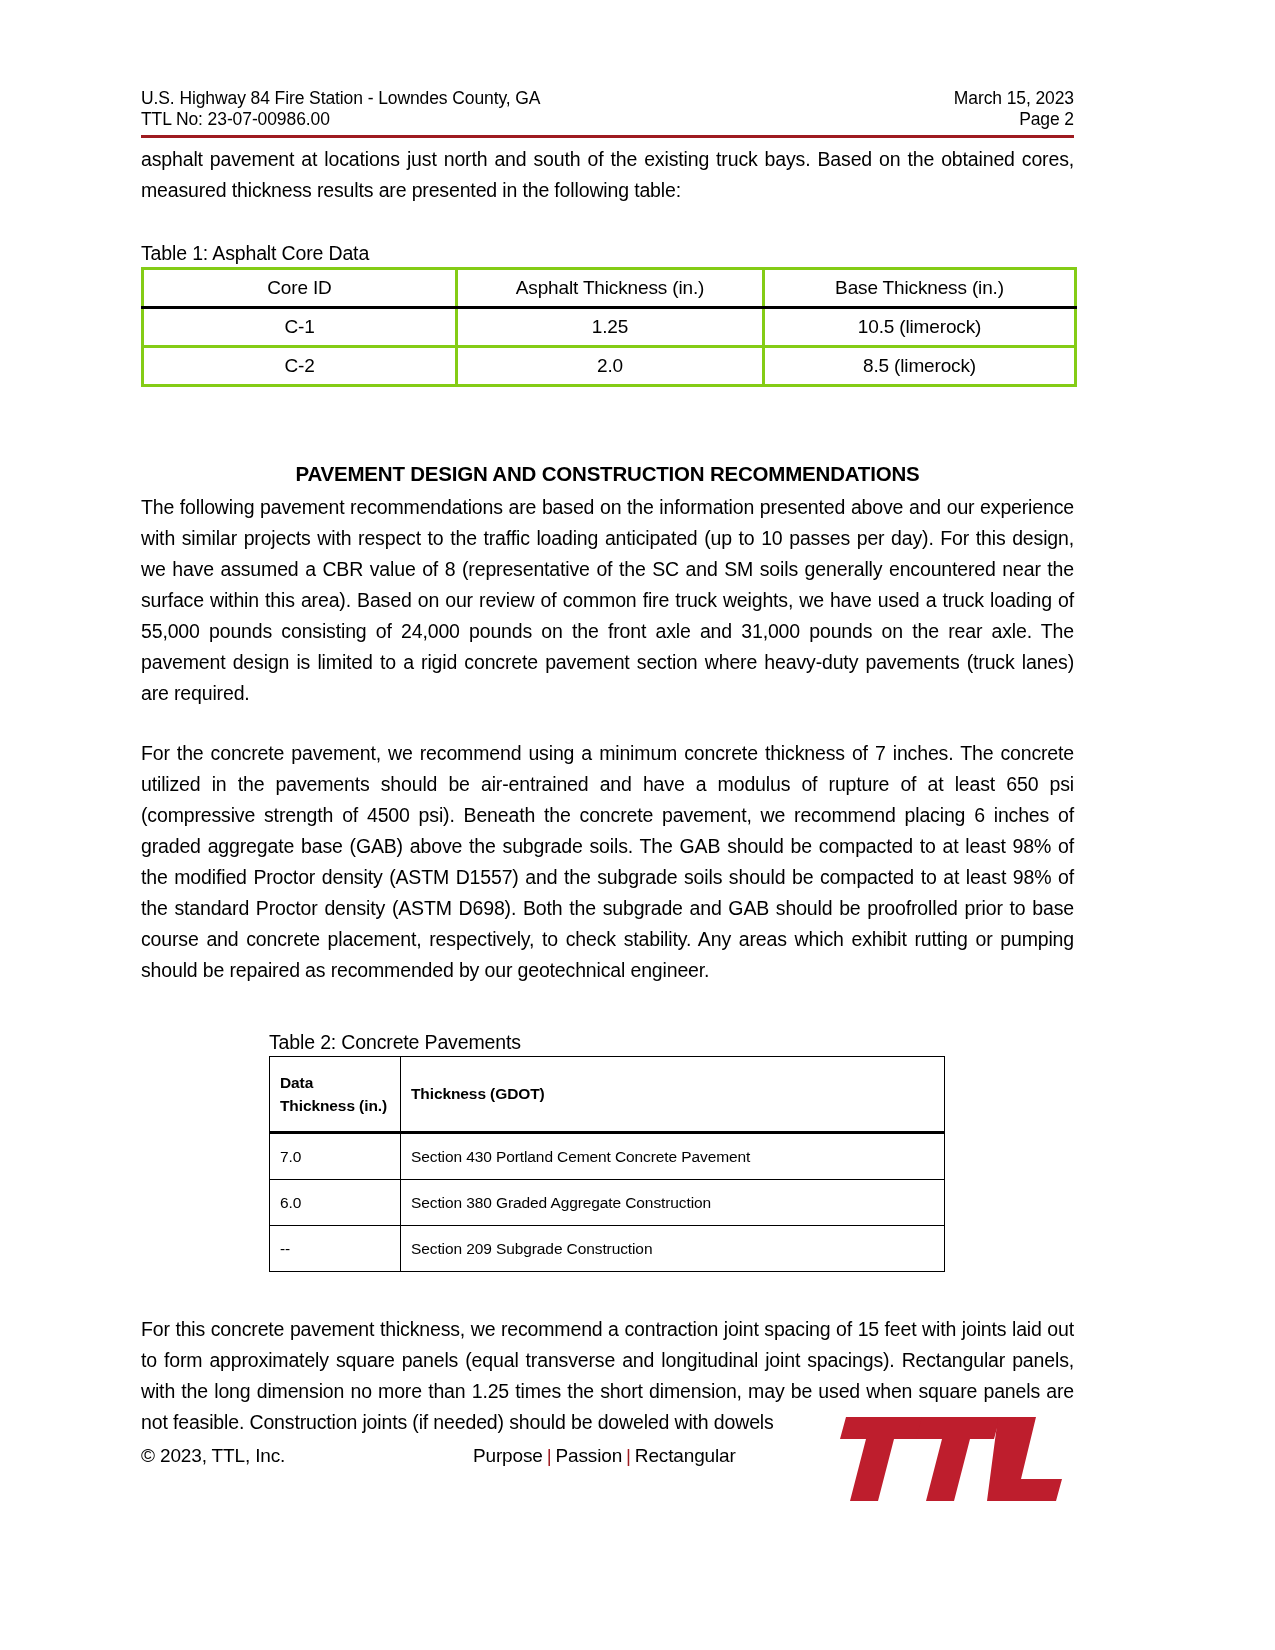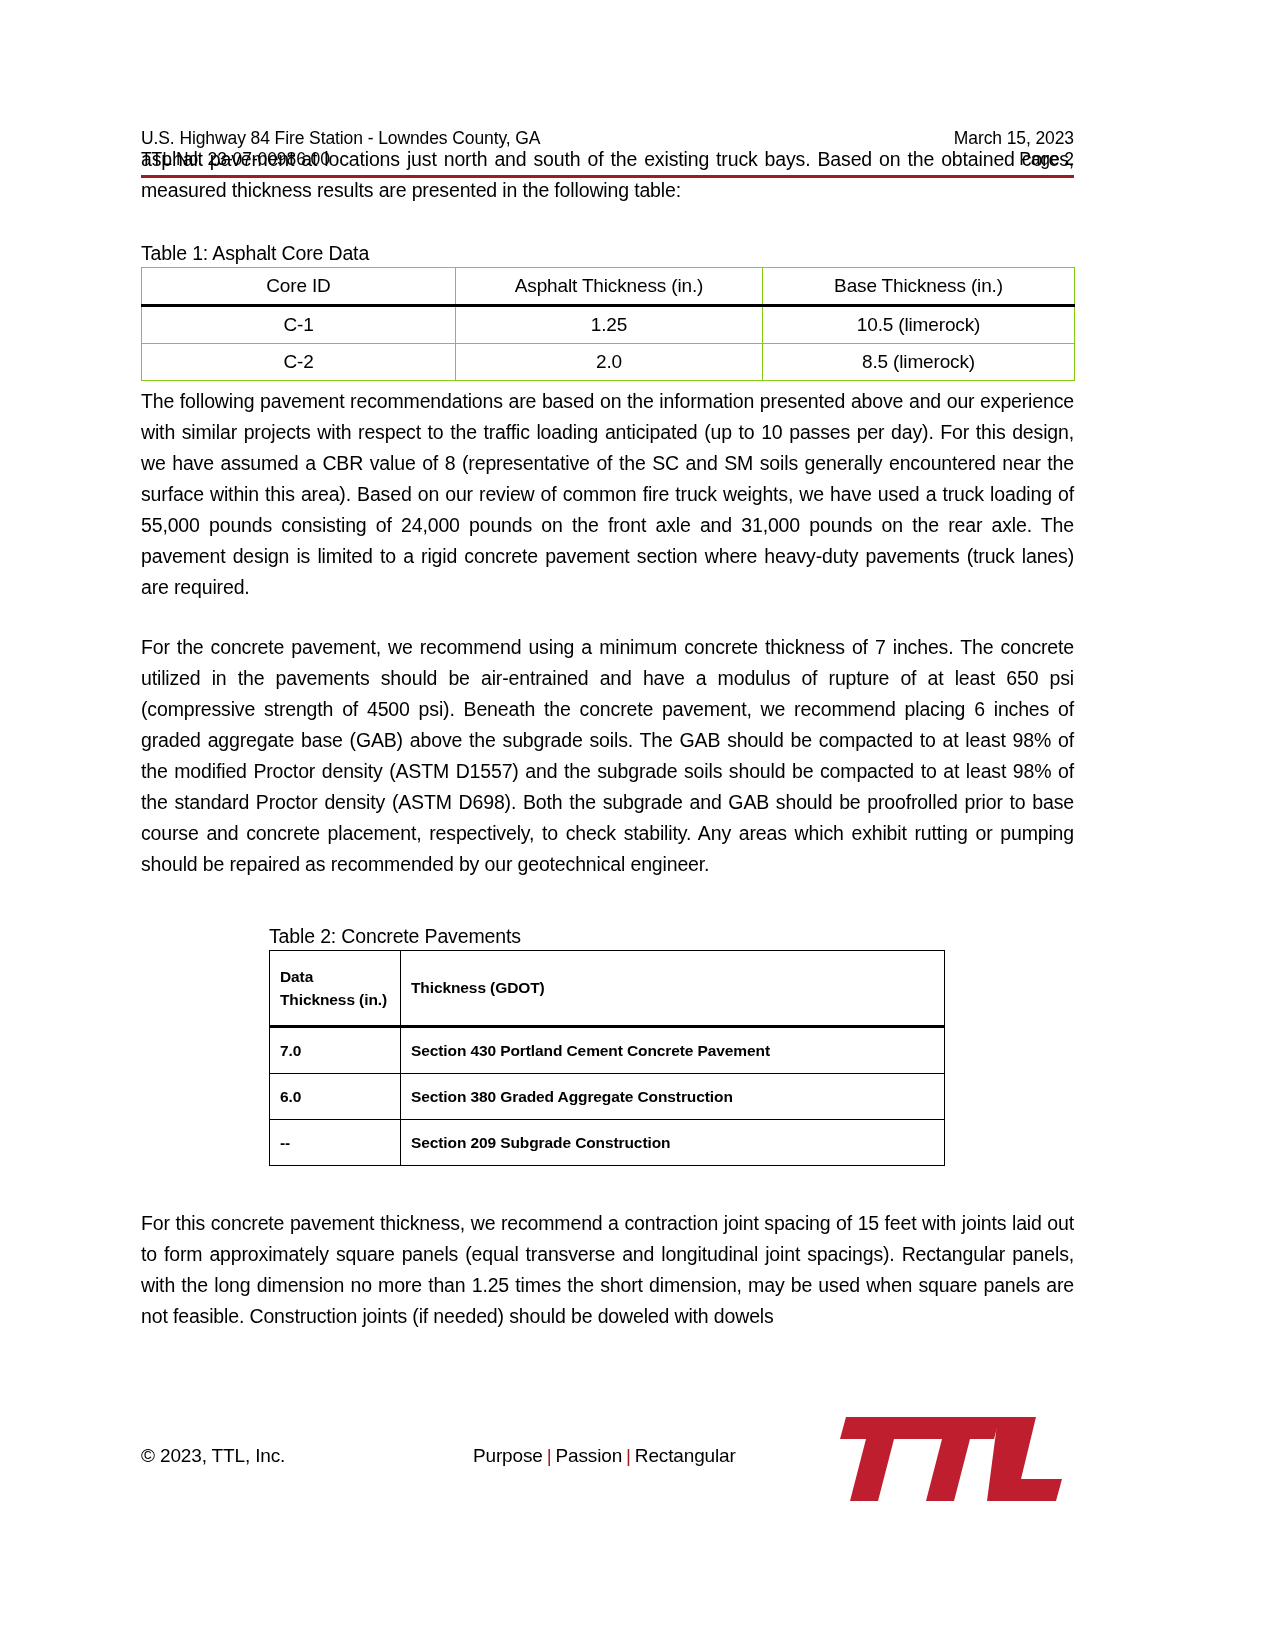--- a/index.html
+++ b/index.html
@@ -26,21 +26,20 @@
     top: 0;
     width: 933px;
   }
 
   
   .doc-header {
     position: absolute;
     left: 141px;
     top: 88px;
     width: 933px;
-    margin-top: 40px;
   }
   .hdr-row {
     display: flex;
     justify-content: space-between;
     align-items: baseline;
     font-size: 17.5px;
     line-height: 21px;
     letter-spacing: -0.1px;
   }
   .hdr-left { text-align: left; white-space: nowrap; }
@@ -74,21 +73,21 @@
     line-height: 28px;
     letter-spacing: -0.15px;
   }
   table.t1 {
     border-collapse: collapse;
     width: 933px;
     table-layout: fixed;
     font-size: 19px;
   }
   table.t1 td, table.t1 th {
-    border: 1px solid #84cc16;
+    border: 3px solid #84cc16;
     text-align: center;
     vertical-align: middle;
     height: 34px;
     padding: 1px 4px;
     font-weight: normal;
     letter-spacing: -0.15px;
   }
   table.t1 thead th { border-bottom: 3px solid #000000; }
   table.t1 col.c1 { width: 314px; }
   table.t1 col.c2 { width: 307px; }
@@ -120,21 +119,21 @@
     letter-spacing: -0.1px;
   }
   table.t2 thead th {
     font-weight: bold;
     border-bottom: 3px solid #000000;
     height: 62px;
   }
   table.t2 thead th .hdr-l1 { display: block; }
   table.t2 thead th .hdr-l2 { display: block; margin-top: 5px; }
   table.t2 tbody td {
-    font-weight: bold;
+    font-weight: normal;
     height: 33px;
   }
 
   
   .doc-footer {
     position: absolute;
     left: 141px;
     top: 1443px;
     width: 933px;
     height: 120px;
@@ -210,20 +209,21 @@
           </tr>
           <tr>
             <td>C-2</td>
             <td>2.0</td>
             <td>8.5 (limerock)</td>
           </tr>
         </tbody>
       </table>
     </div>
 
+    <div class="section-heading" style="margin-top:74px;">PAVEMENT DESIGN AND CONSTRUCTION RECOMMENDATIONS</div>
 
     <p class="para" style="margin:5px 0 0 0;">The following pavement recommendations are based on the information presented above and our experience with similar projects with respect to the traffic loading anticipated (up to 10 passes per day). For this design, we have assumed a CBR value of 8 (representative of the SC and SM soils generally encountered near the surface within this area). Based on our review of common fire truck weights, we have used a truck loading of 55,000 pounds consisting of 24,000 pounds on the front axle and 31,000 pounds on the rear axle. The pavement design is limited to a rigid concrete pavement section where heavy-duty pavements (truck lanes) are required.</p>
 
     <p class="para" style="margin:29px 0 0 0;">For the concrete pavement, we recommend using a minimum concrete thickness of 7 inches. The concrete utilized in the pavements should be air-entrained and have a modulus of rupture of at least 650 psi (compressive strength of 4500 psi). Beneath the concrete pavement, we recommend placing 6 inches of graded aggregate base (GAB) above the subgrade soils.  The GAB should be compacted to at least 98% of the modified Proctor density (ASTM D1557) and the subgrade soils should be compacted to at least 98% of the standard Proctor density (ASTM D698).  Both the subgrade and GAB should be proofrolled prior to base course and concrete placement, respectively, to check stability. Any areas which exhibit rutting or pumping should be repaired as recommended by our geotechnical engineer.</p>
 
     <div class="t2-wrap" style="margin-top:42px;">
       <div class="t2-caption">Table 2: Concrete Pavements</div>
       <table class="t2">
         <colgroup>
             <col class="c1">

